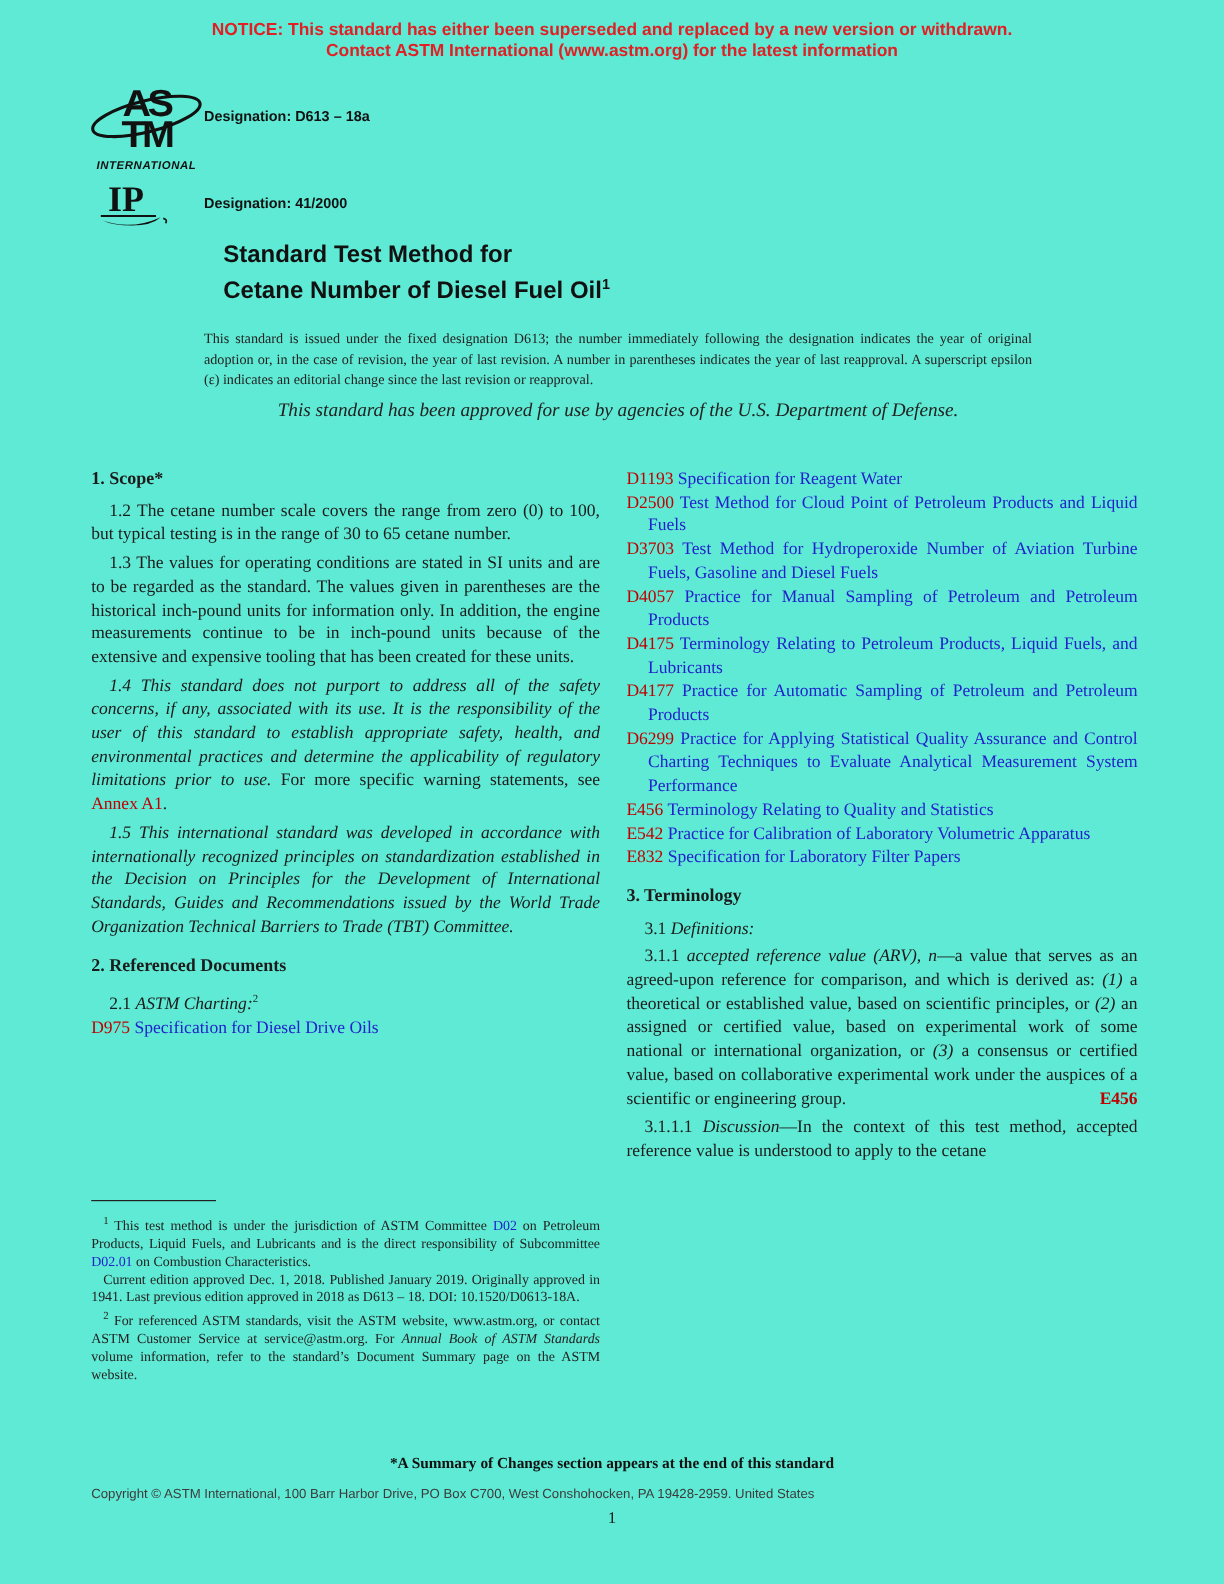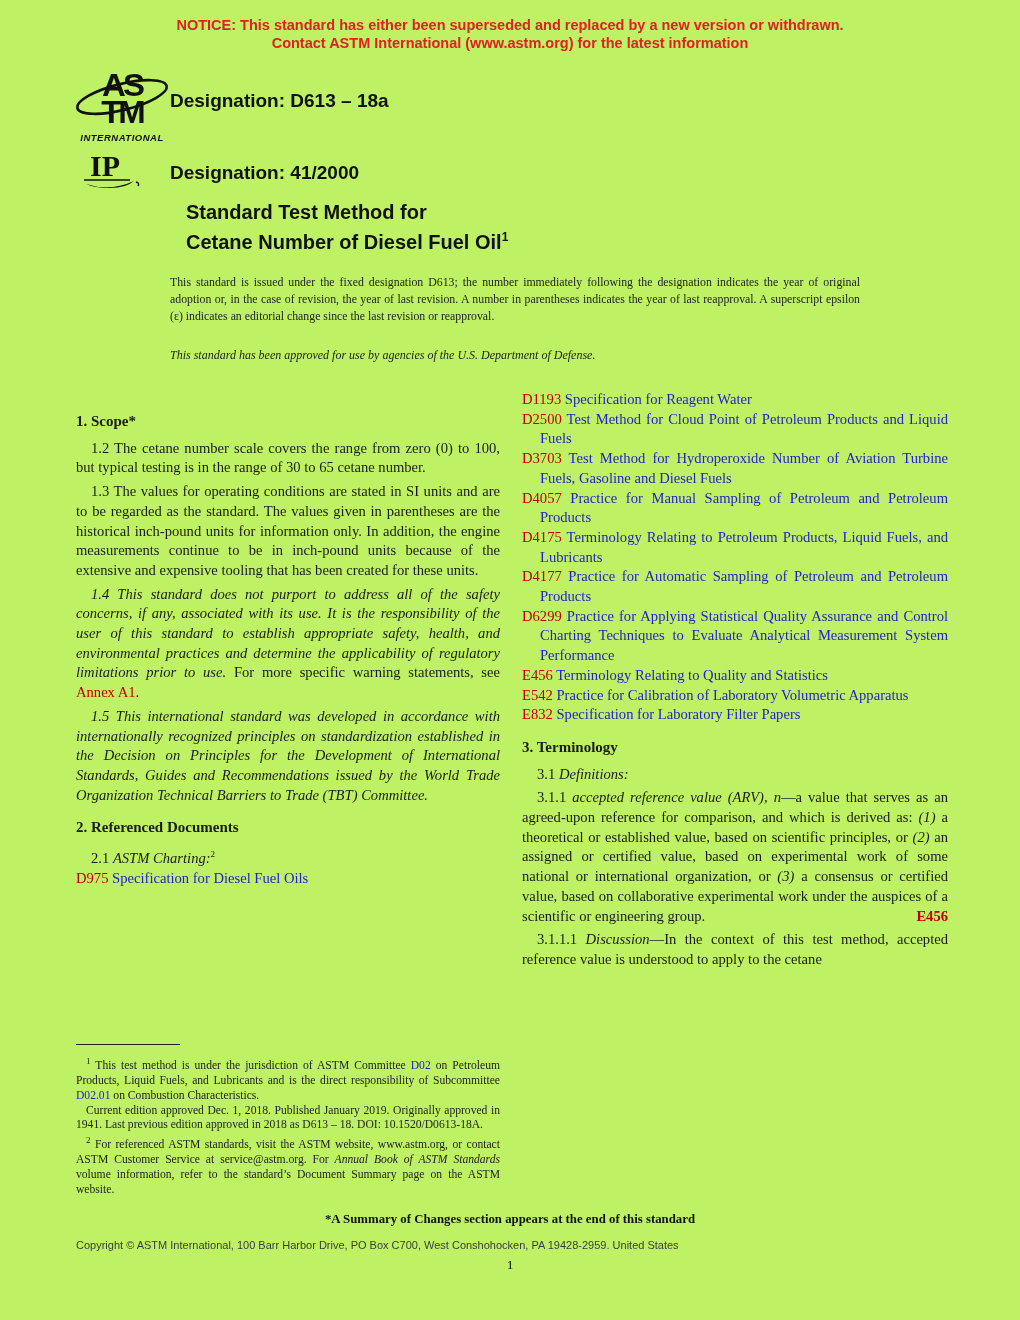--- a/index.html
+++ b/index.html
@@ -2,83 +2,83 @@
 <html><head>
 <meta charset="utf-8">
 <style>
   * { margin:0; padding:0; box-sizing:border-box; }
   html,body { background:#ffffff; }
   body {
     width:1020px; height:1320px;
     font-family:"Liberation Serif", serif;
     color:#1b1b1b;
   }
-  .page { position:relative; width:1020px; height:1320px; background:#bef264; overflow:hidden; }
+  .page { position:relative; width:1020px; height:1320px; background:#5eead4; overflow:hidden; }
 
   
   .notice {
     position:absolute; top:16px; left:0; width:100%;
     text-align:center; font-family:"Liberation Sans", sans-serif;
     font-weight:bold; font-size:14.5px; line-height:18px; color:#e02025;
   }
 
   
   .astm-logo { position:absolute; left:72px; top:64px; width:100px; text-align:center; }
   .astm-logo .caption {
     font-family:"Liberation Sans", sans-serif; font-weight:bold; font-style:italic;
     font-size:9.5px; letter-spacing:0.5px; color:#111; margin-top:-2px;
   }
   .ip-logo { position:absolute; left:80px; top:148px; width:64px; }
   .designation {
     position:absolute; left:170px;
-    font-family:"Liberation Sans", sans-serif; font-weight:bold; font-size:19px; color:#111;
+    font-family:"Liberation Sans", sans-serif; font-weight:bold; font-size:12px; color:#111;
   }
   .designation.d1 { top:90px; }
   .designation.d2 { top:162px; }
 
   
   .doc-title {
     position:absolute; left:186px; top:200px;
     font-family:Liberation Sans, sans-serif; font-weight:bold;
     font-size:20px; line-height:25px; color:#111;
   }
   .doc-title sup { font-size:12px; }
 
   
   .intro {
     position:absolute; left:170px; top:274px; width:690px;
     font-size:11.8px; line-height:17px; text-align:justify; color:#222;
   }
   .dod-note {
-    position:absolute; left:170px; top:348px; width:690px;
-    font-size:12px; font-style:italic; color:#222;
+    position:absolute; left:170px; top:334px; width:690px;
+    font-size:16px; font-style:italic; color:#222;text-align:center;
   }
 
   
-  .col-left  { position:absolute; left:76px;  top:412px; width:424px; }
+  .col-left  { position:absolute; left:76px;  top:390px; width:424px; }
   .col-right { position:absolute; left:522px; top:390px; width:426px; }
   .body-text { font-size:14.6px; line-height:19.7px; }
 
   .sec-heading { font-size:15px; font-weight:bold; margin:13px 0 7px 0; }
   .sec-heading.first { margin-top:0; }
 
   p.para { text-indent:15px; text-align:justify; margin-top:4px; }
   .italic { font-style:italic; }
   .roman { font-style:normal; }
 
   .ref-item { padding-left:18px; text-indent:-18px; text-align:justify; }
   .ref-code { color:#c00000; }
   .ref-title { color:#2222cc; }
   .red-link { color:#c00000; }
   .blue-link { color:#2222cc; }
   .tag-right { float:right; color:#c00000; font-weight:bold; }
 
   
   .footnotes {
-    position:absolute; left:76px; top:1044px; width:424px;
+    position:absolute; left:76px; top:1000px; width:424px;
     font-size:11.6px; line-height:14.9px; text-align:justify; color:#222;
   }
   .fn-rule { width:104px; border-top:1.5px solid #222; margin-bottom:9px; }
   .footnotes p { text-indent:10px; }
   .footnotes sup, .body-text sup { font-size:9px; }
 
   
   .footer-summary {
     position:absolute; top:1212px; left:0; width:100%;
     text-align:center; font-weight:bold; font-size:12.8px; color:#111;
@@ -133,21 +133,21 @@
 
   <div class="col-left body-text">
     <div class="sec-heading first">1. Scope*</div>
     <p class="para">1.2 The cetane number scale covers the range from zero (0) to 100, but typical testing is in the range of 30 to 65 cetane number.</p>
     <p class="para">1.3 The values for operating conditions are stated in SI units and are to be regarded as the standard. The values given in parentheses are the historical inch-pound units for information only. In addition, the engine measurements continue to be in inch-pound units because of the extensive and expensive tooling that has been created for these units.</p>
     <p class="para italic"><span>1.4 This standard does not purport to address all of the safety concerns, if any, associated with its use. It is the responsibility of the user of this standard to establish appropriate safety, health, and environmental practices and determine the applicability of regulatory limitations prior to use.</span><span class="roman"> For more specific warning statements, see </span><span class="roman red-link">Annex A1</span><span class="roman">.</span></p>
     <p class="para italic">1.5 This international standard was developed in accordance with internationally recognized principles on standardization established in the Decision on Principles for the Development of International Standards, Guides and Recommendations issued by the World Trade Organization Technical Barriers to Trade (TBT) Committee.</p>
 
     <div class="sec-heading">2. Referenced Documents</div>
     <p class="para"><span>2.1 </span><span class="italic">ASTM Charting:</span><sup>2</sup></p>
-    <div class="ref-item"><span class="ref-code">D975</span> <span class="ref-title">Specification for Diesel Fuel Oils</span></div>
+    <div class="ref-item"><span class="ref-code">D975</span> <span class="ref-title">Specification for Diesel Drive Oils</span></div>
   </div>
 
   <div class="col-right body-text">
     <div class="ref-item"><span class="ref-code">D1193</span> <span class="ref-title">Specification for Reagent Water</span></div>
     <div class="ref-item"><span class="ref-code">D2500</span> <span class="ref-title">Test Method for Cloud Point of Petroleum Products and Liquid Fuels</span></div>
     <div class="ref-item"><span class="ref-code">D3703</span> <span class="ref-title">Test Method for Hydroperoxide Number of Aviation Turbine Fuels, Gasoline and Diesel Fuels</span></div>
     <div class="ref-item"><span class="ref-code">D4057</span> <span class="ref-title">Practice for Manual Sampling of Petroleum and Petroleum Products</span></div>
     <div class="ref-item"><span class="ref-code">D4175</span> <span class="ref-title">Terminology Relating to Petroleum Products, Liquid Fuels, and Lubricants</span></div>
     <div class="ref-item"><span class="ref-code">D4177</span> <span class="ref-title">Practice for Automatic Sampling of Petroleum and Petroleum Products</span></div>
     <div class="ref-item"><span class="ref-code">D6299</span> <span class="ref-title">Practice for Applying Statistical Quality Assurance and Control Charting Techniques to Evaluate Analytical Measurement System Performance</span></div>

